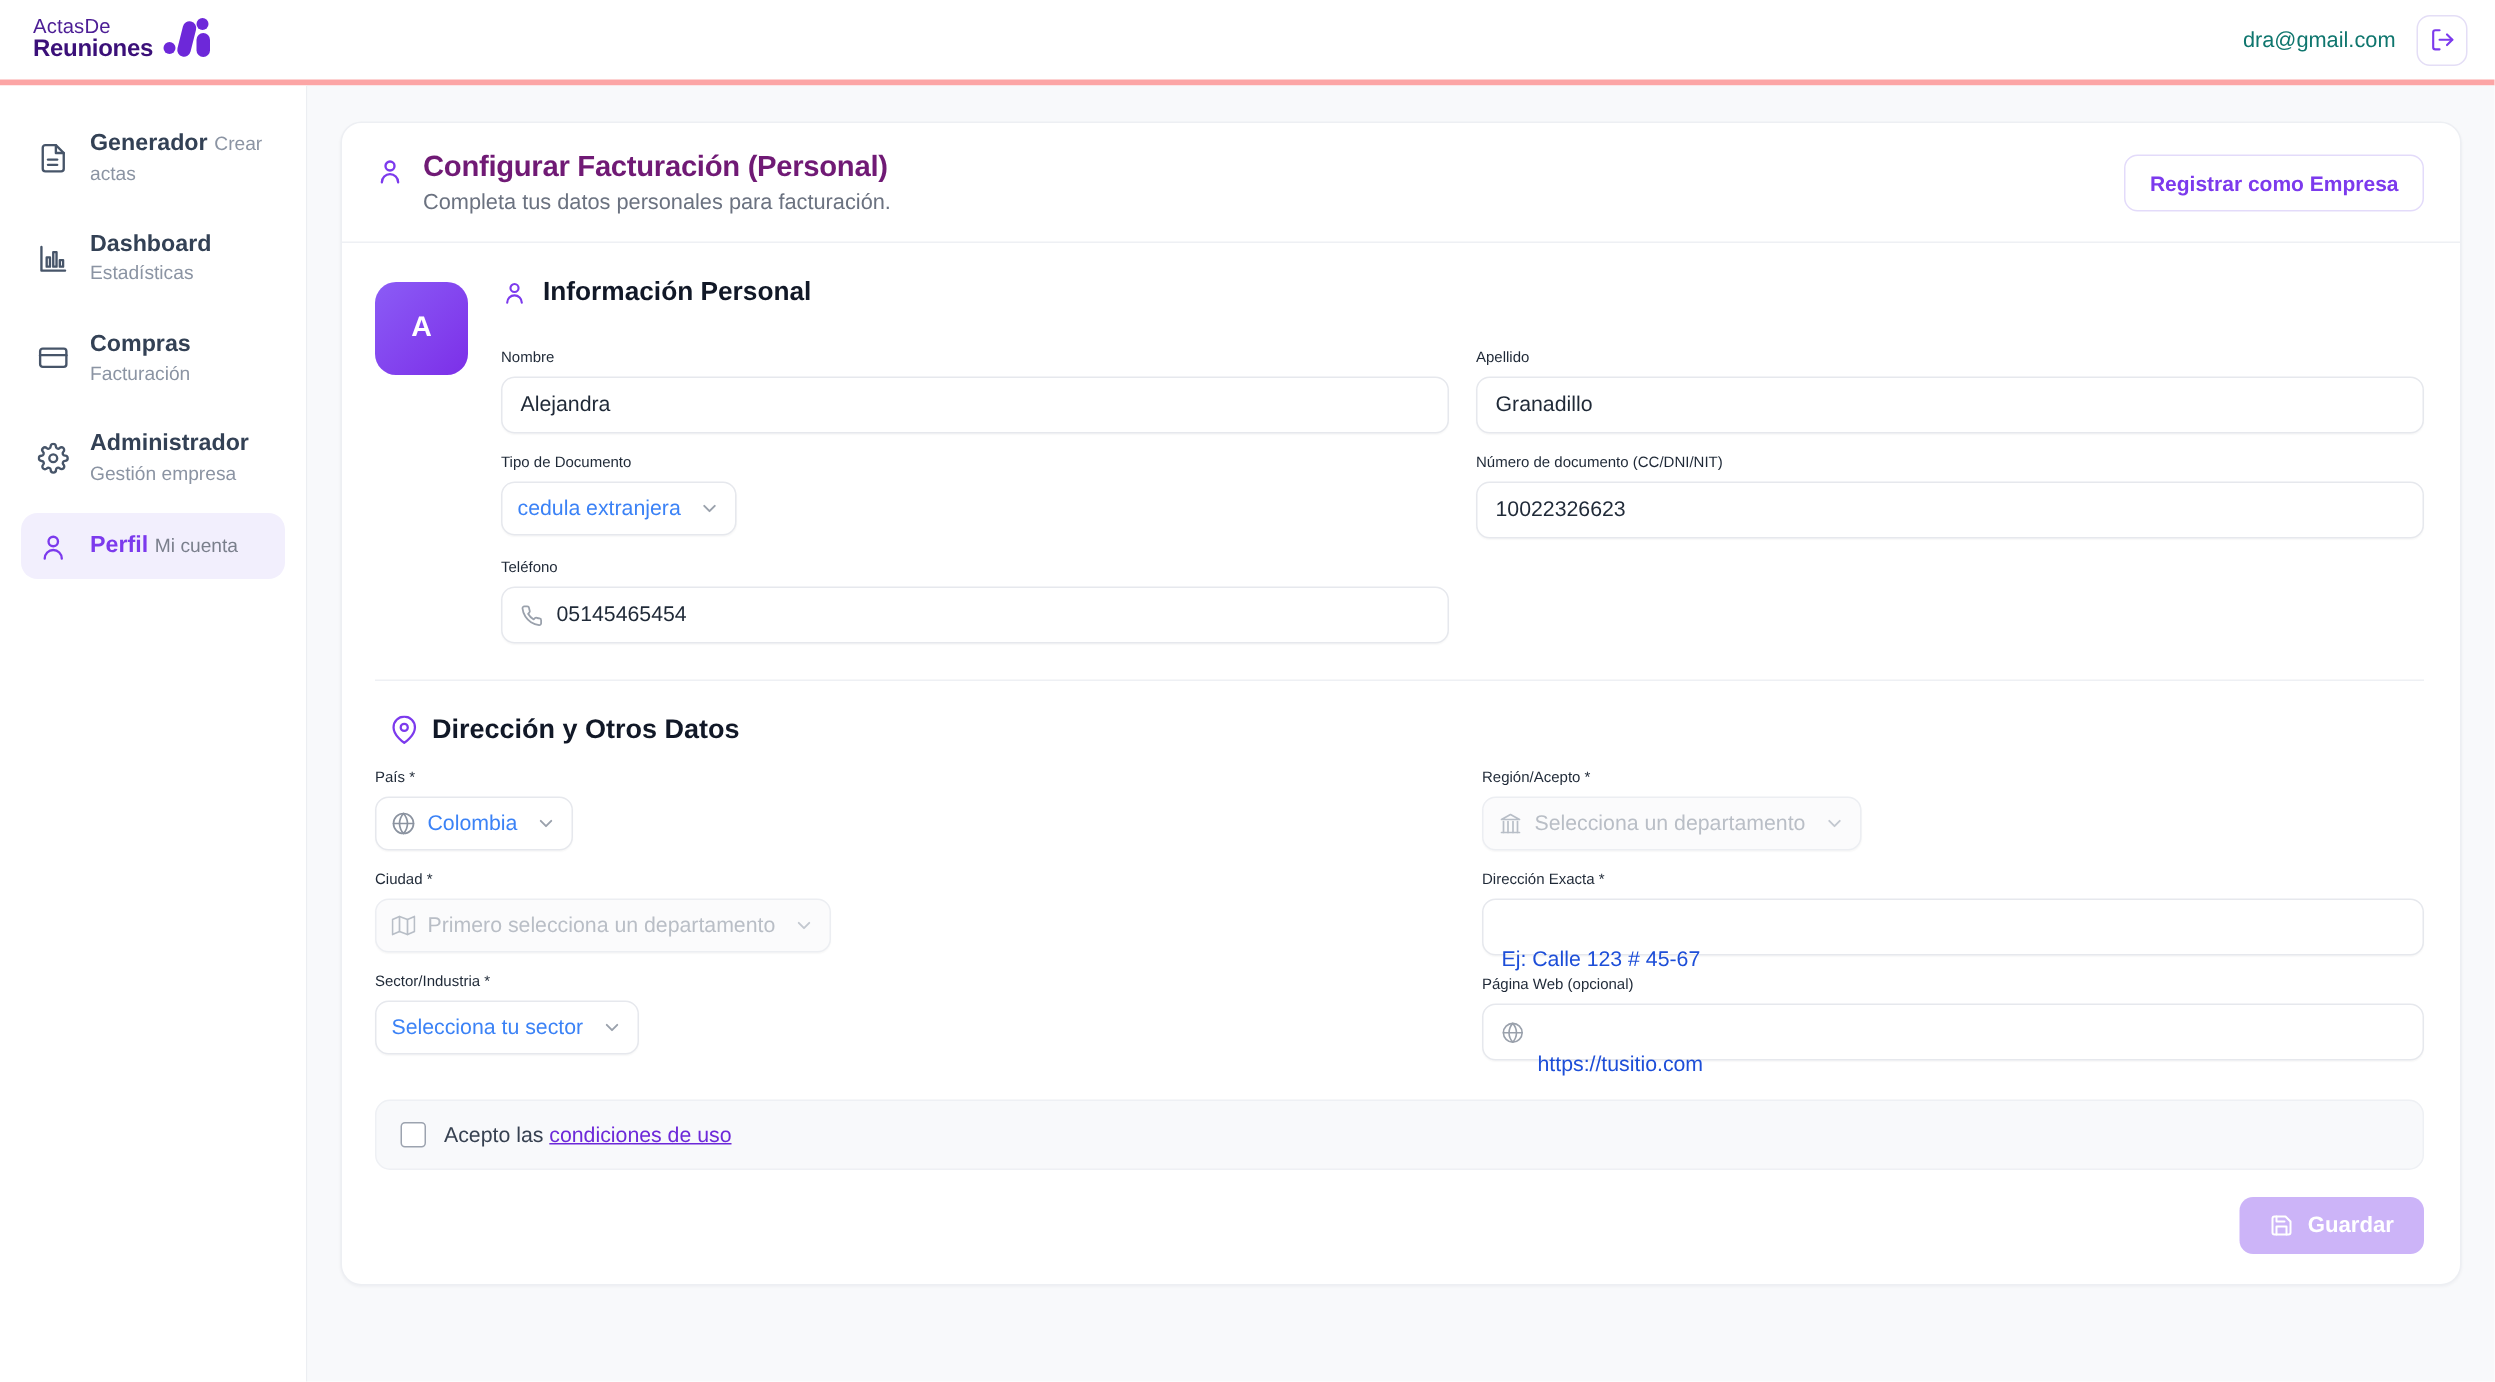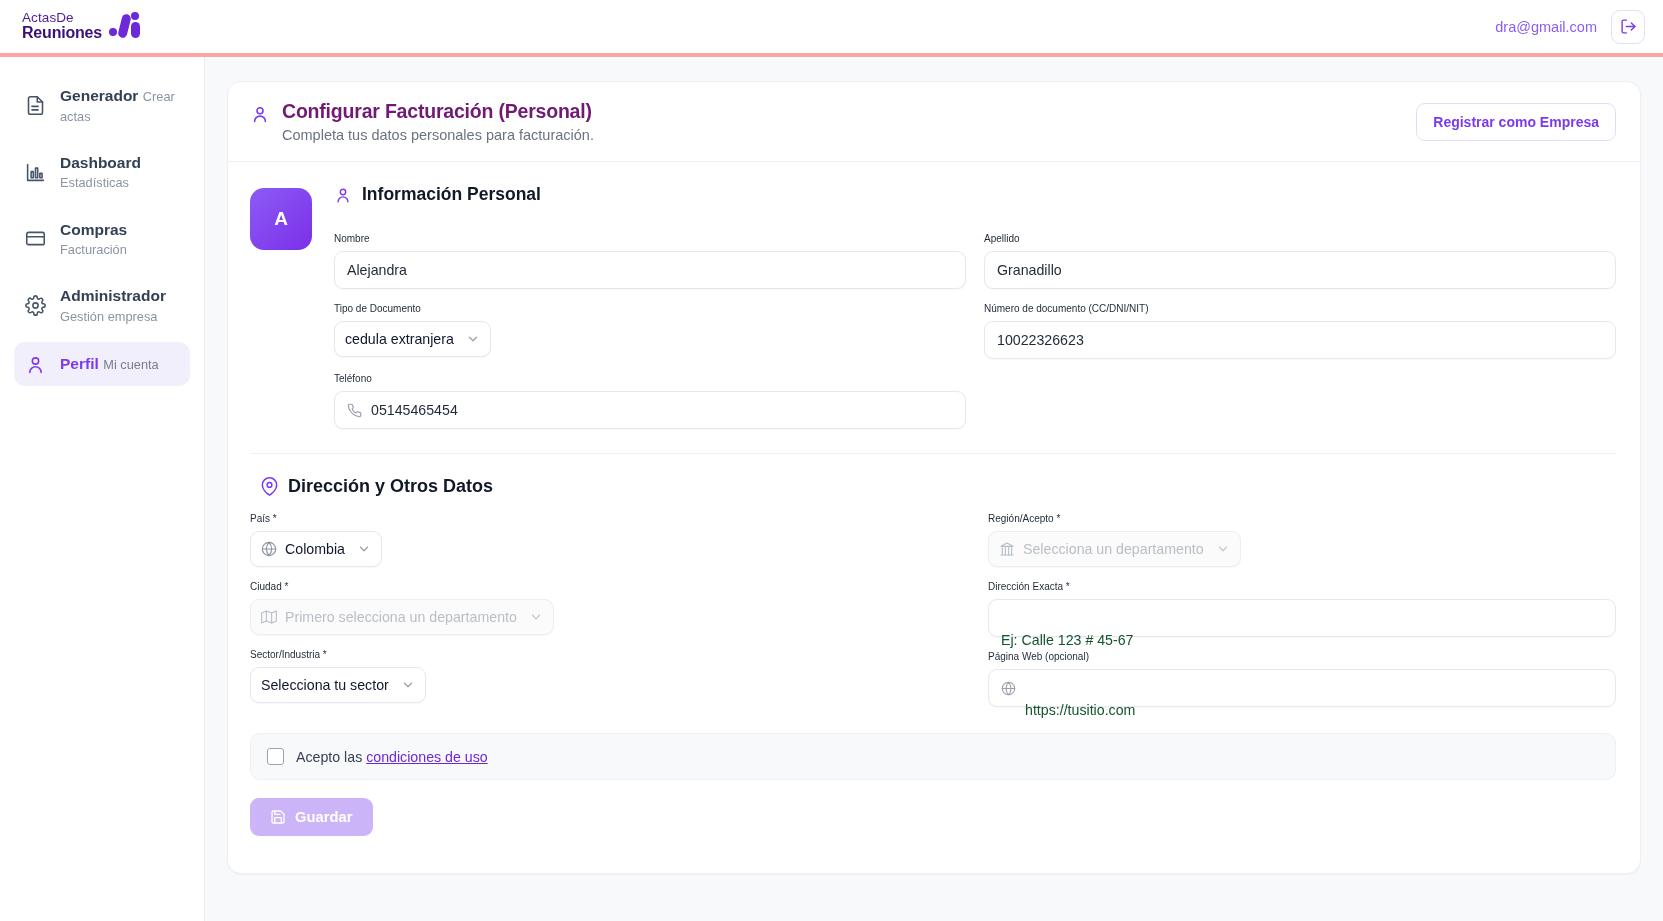--- a/index.html
+++ b/index.html
@@ -25,21 +25,21 @@
   .logo-text { line-height: 1.02; }
   .logo-l1 { font-size: 13.5px; font-weight: 500; color: #4c1d95; letter-spacing: .1px; }
   .logo-l2 { font-size: 16px; font-weight: 800; color: #3b1079; letter-spacing: -.2px; }
   .logo-mark { position: relative; width: 34px; height: 26px; }
   .logo-mark .d1 { position: absolute; width: 8px; height: 8px; border-radius: 50%; background: #6d28d9; left: 0px; top: 15px; }
   .logo-mark .b1 { position: absolute; width: 9px; height: 24px; border-radius: 5px; background: #6d28d9; left: 11px; top: 1px; transform: rotate(14deg); }
   .logo-mark .b2 { position: absolute; width: 9px; height: 16px; border-radius: 5px; background: #6d28d9; left: 22px; top: 9px; }
   .logo-mark .d2 { position: absolute; width: 8px; height: 8px; border-radius: 50%; background: #6d28d9; left: 22px; top: -1px; }
 
   .topright { display: flex; align-items: center; gap: 14px; }
-  .user-email { font-size: 14.5px; color: #8b5cf6; }
+  .user-email { font-size: 14.5px; color: #0f766e; }
   .logout-btn {
     width: 34px; height: 34px; border-radius: 9px;
     border: 1px solid #e4def6; background: #fff;
     display: flex; align-items: center; justify-content: center;
     cursor: pointer;
   }
 
   
   .sidebar {
     position: absolute; top: 57px; left: 0;
@@ -116,27 +116,27 @@
   .lbl { font-size: 10px; color: #1f2937; margin-bottom: 7px; display: block; font-weight: 400; }
 
   .input {
     height: 38px; border: 1px solid #e6e8ed; border-radius: 9px;
     background: #fff; display: flex; align-items: center;
     padding: 0 12px; gap: 9px; width: 100%;
     font-size: 14.2px; color: #1f2937;
     box-shadow: 0 1px 1px rgba(16,24,40,.03);
     cursor: text;
   }
-  .input .ph { color: #14532d; margin-top: 44px; }
+  .input .ph { color: #1d4ed8; margin-top: 44px; }
   .input .ico { color: #9aa1ac; display: flex; flex: 0 0 auto; }
 
   .select {
     height: 36px; border: 1px solid #e6e8ed; border-radius: 9px;
     background: #fff; display: inline-flex; align-items: center;
-    padding: 0 10px; gap: 8px; font-size: 14.2px; color: #0f172a;
+    padding: 0 10px; gap: 8px; font-size: 14.2px; color: #3b82f6;
     box-shadow: 0 1px 1px rgba(16,24,40,.03);
     cursor: pointer;
   }
   .select .chev { color: #9aa1ac; display: flex; margin-left: 4px; }
   .select .ico { color: #8b93a0; display: flex; }
   .select.disabled { background: #fbfbfc; color: #b9bec6; border-color: #eceef2; }
   .select.disabled .ico { color: #b8bec7; }
   .select.disabled .chev { color: #c3c8d0; }
 
   .divider { height: 1px; background: #eef0f4; margin: 10px 0 22px 0; }
@@ -156,21 +156,21 @@
     margin-top: 12px; padding: 14px 16px;
     display: flex; align-items: center; gap: 12px;
   }
   .cbox {
     width: 17px; height: 17px; border: 1.6px solid #9ca3af;
     border-radius: 3px; background: #fff; cursor: pointer; flex: 0 0 17px;
   }
   .terms-txt { font-size: 14.2px; color: #374151; }
   .terms-link { color: #6d28d9; text-decoration: underline; cursor: pointer; }
 
-  .footer-row { display: flex; justify-content: flex-start; padding: 18px 0 37px 0; }
+  .footer-row { display: flex; justify-content: flex-end; padding: 18px 0 20px 0; }
   .btn-save {
     display: inline-flex; align-items: center; gap: 9px;
     background: #c4a8f7; color: #fff;
     border: none; border-radius: 9px;
     padding: 11px 20px; font-size: 14.8px; font-weight: 600;
     cursor: not-allowed; opacity: .85;
     font-family: "Liberation Sans", sans-serif;
   }
 </style>
 </head>

